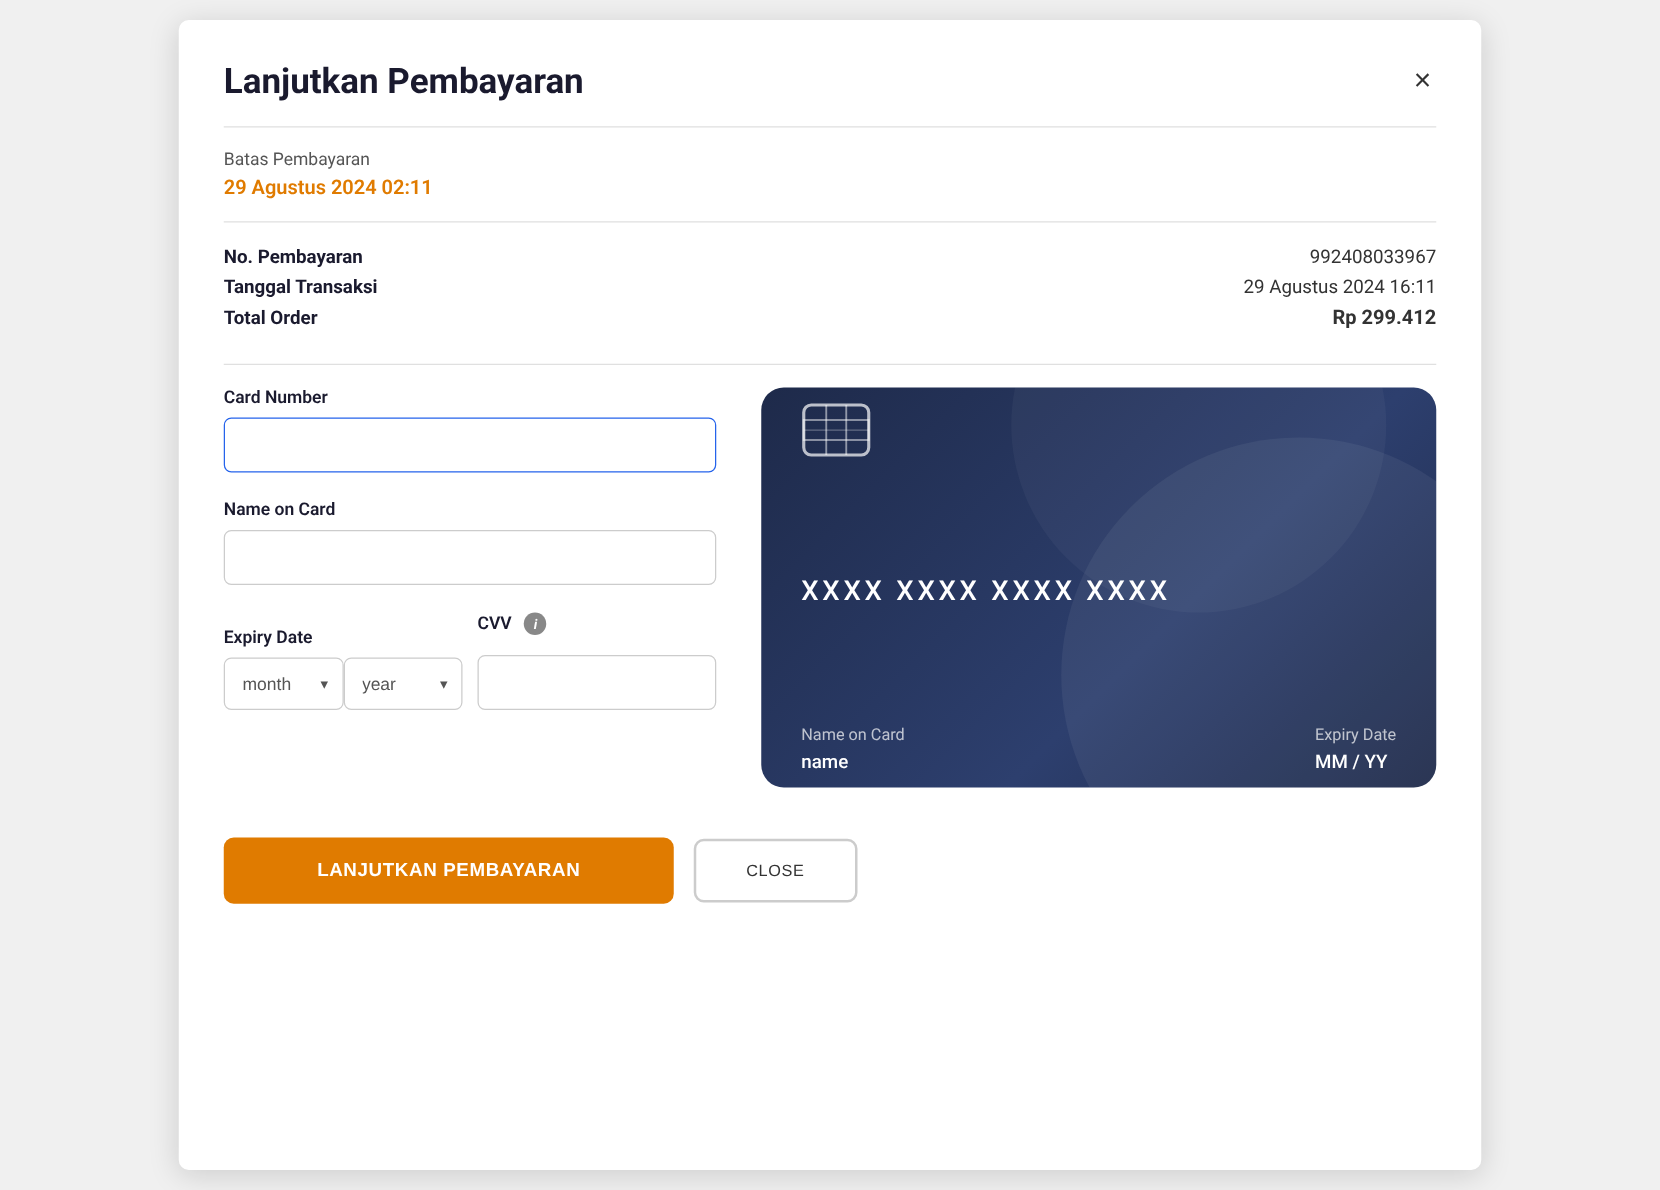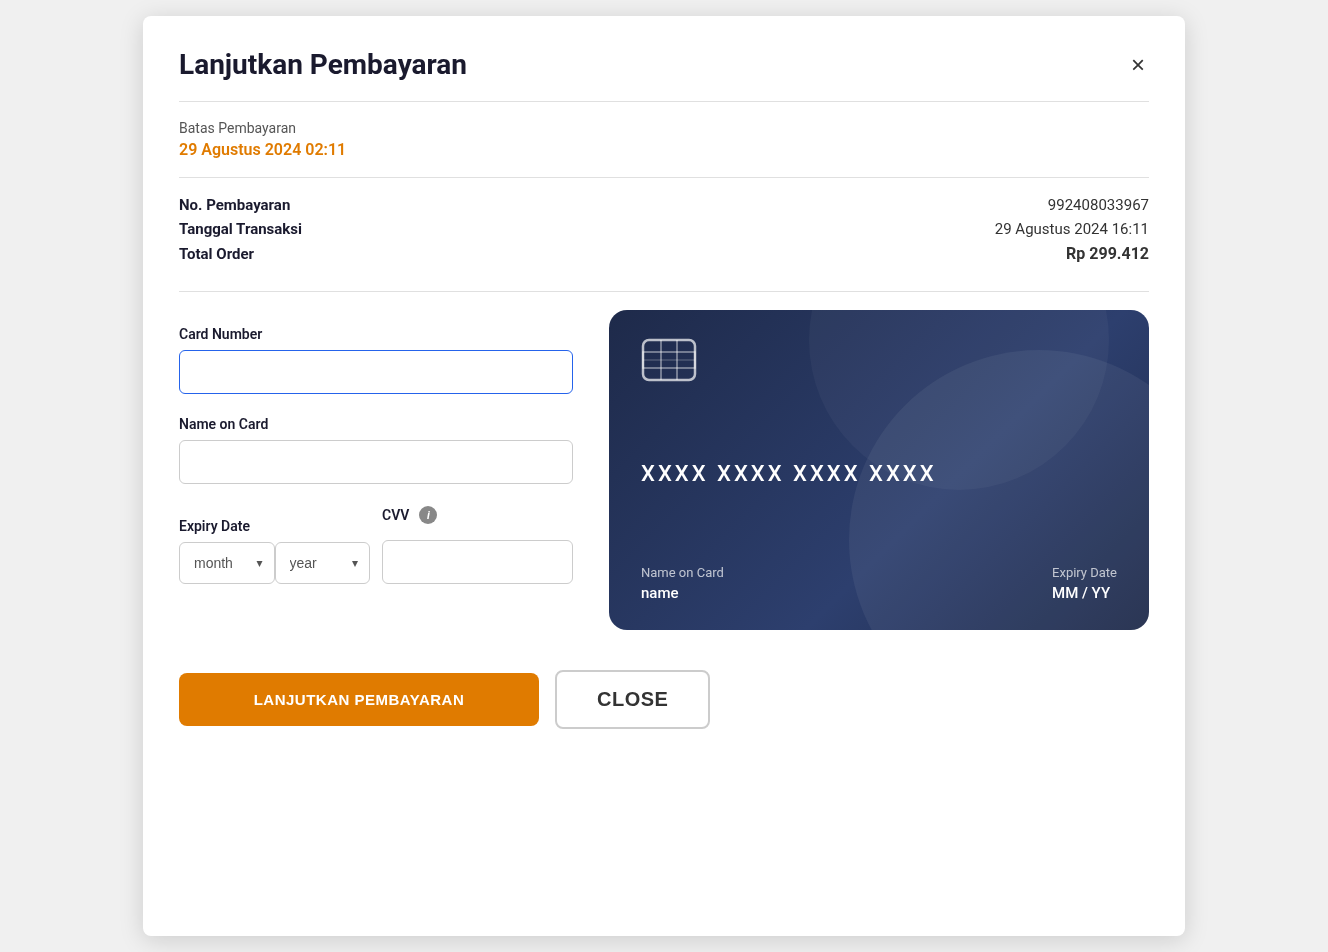--- a/index.html
+++ b/index.html
@@ -83,21 +83,20 @@
     .form-card-section {
       display: flex;
       gap: 36px;
       margin-bottom: 40px;
     }
     .form-left {
       flex: 1;
     }
     .form-group {
       margin-bottom: 22px;
-      margin-top: 16px;
     }
     .form-label {
       font-size: 14px;
       color: #1a1a2e;
       font-weight: 600;
       margin-bottom: 8px;
       display: block;
     }
     .form-input {
       width: 100%;
@@ -170,21 +169,21 @@
       font-weight: bold;
       cursor: pointer;
     }
     
     .card-visual {
       width: 540px;
       min-width: 540px;
       height: 320px;
       background: linear-gradient(135deg, #1e2a4a 0%, #2d3f6e 60%, #1e2a4a 100%);
       border-radius: 18px;
-      padding: 28px 32px;
+      padding: 12px 32px;
       position: relative;
       overflow: hidden;
       color: #fff;
       display: flex;
       flex-direction: column;
       justify-content: space-between;
     }
     .card-visual::before {
       content: '';
       position: absolute;
@@ -256,22 +255,22 @@
       letter-spacing: 0.5px;
       cursor: pointer;
       min-width: 360px;
     }
     .btn-secondary {
       background: #fff;
       color: #333;
       border: 2px solid #ccc;
       border-radius: 8px;
       padding: 16px 40px;
-      font-size: 20px;
-      font-weight: 700;
+      font-size: 13px;
+      font-weight: 400;
       letter-spacing: 0.5px;
       cursor: pointer;
     }
   </style>
 </head>
 <body>
 
 <div class="modal">
 
   <div class="modal-header">

